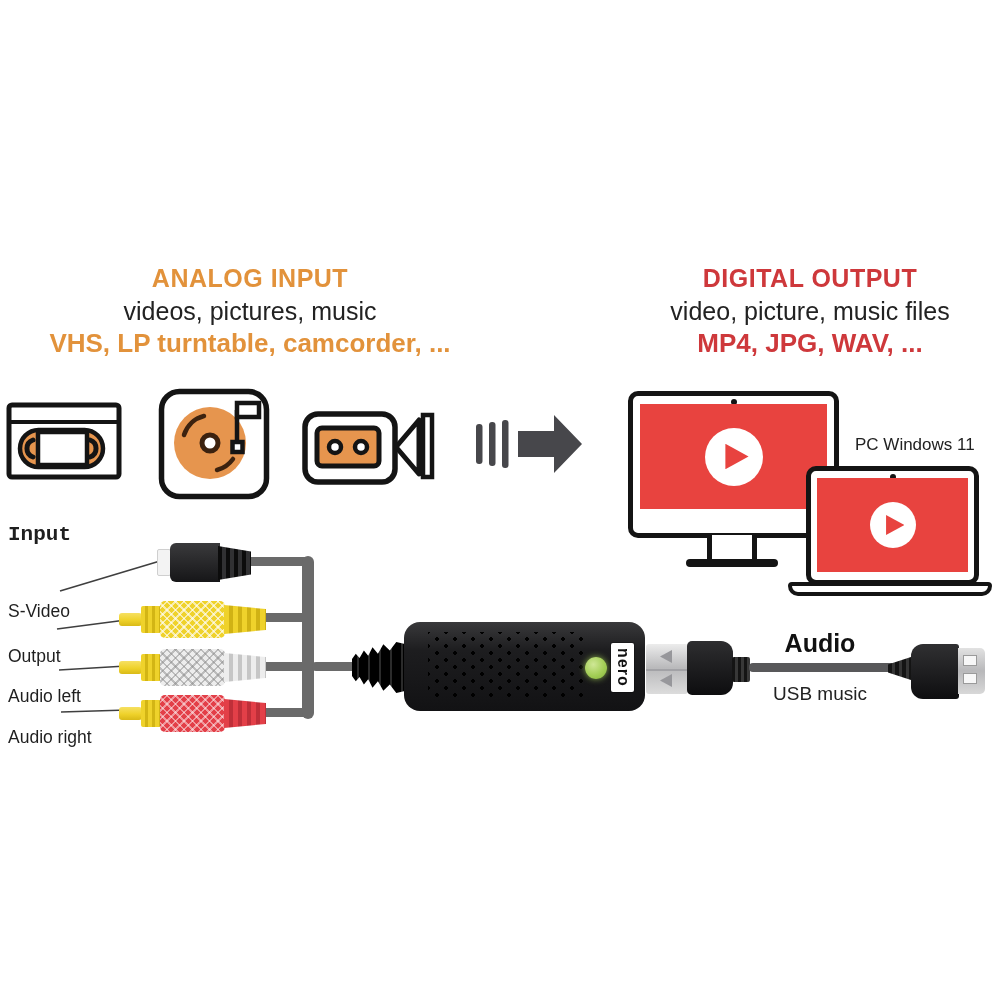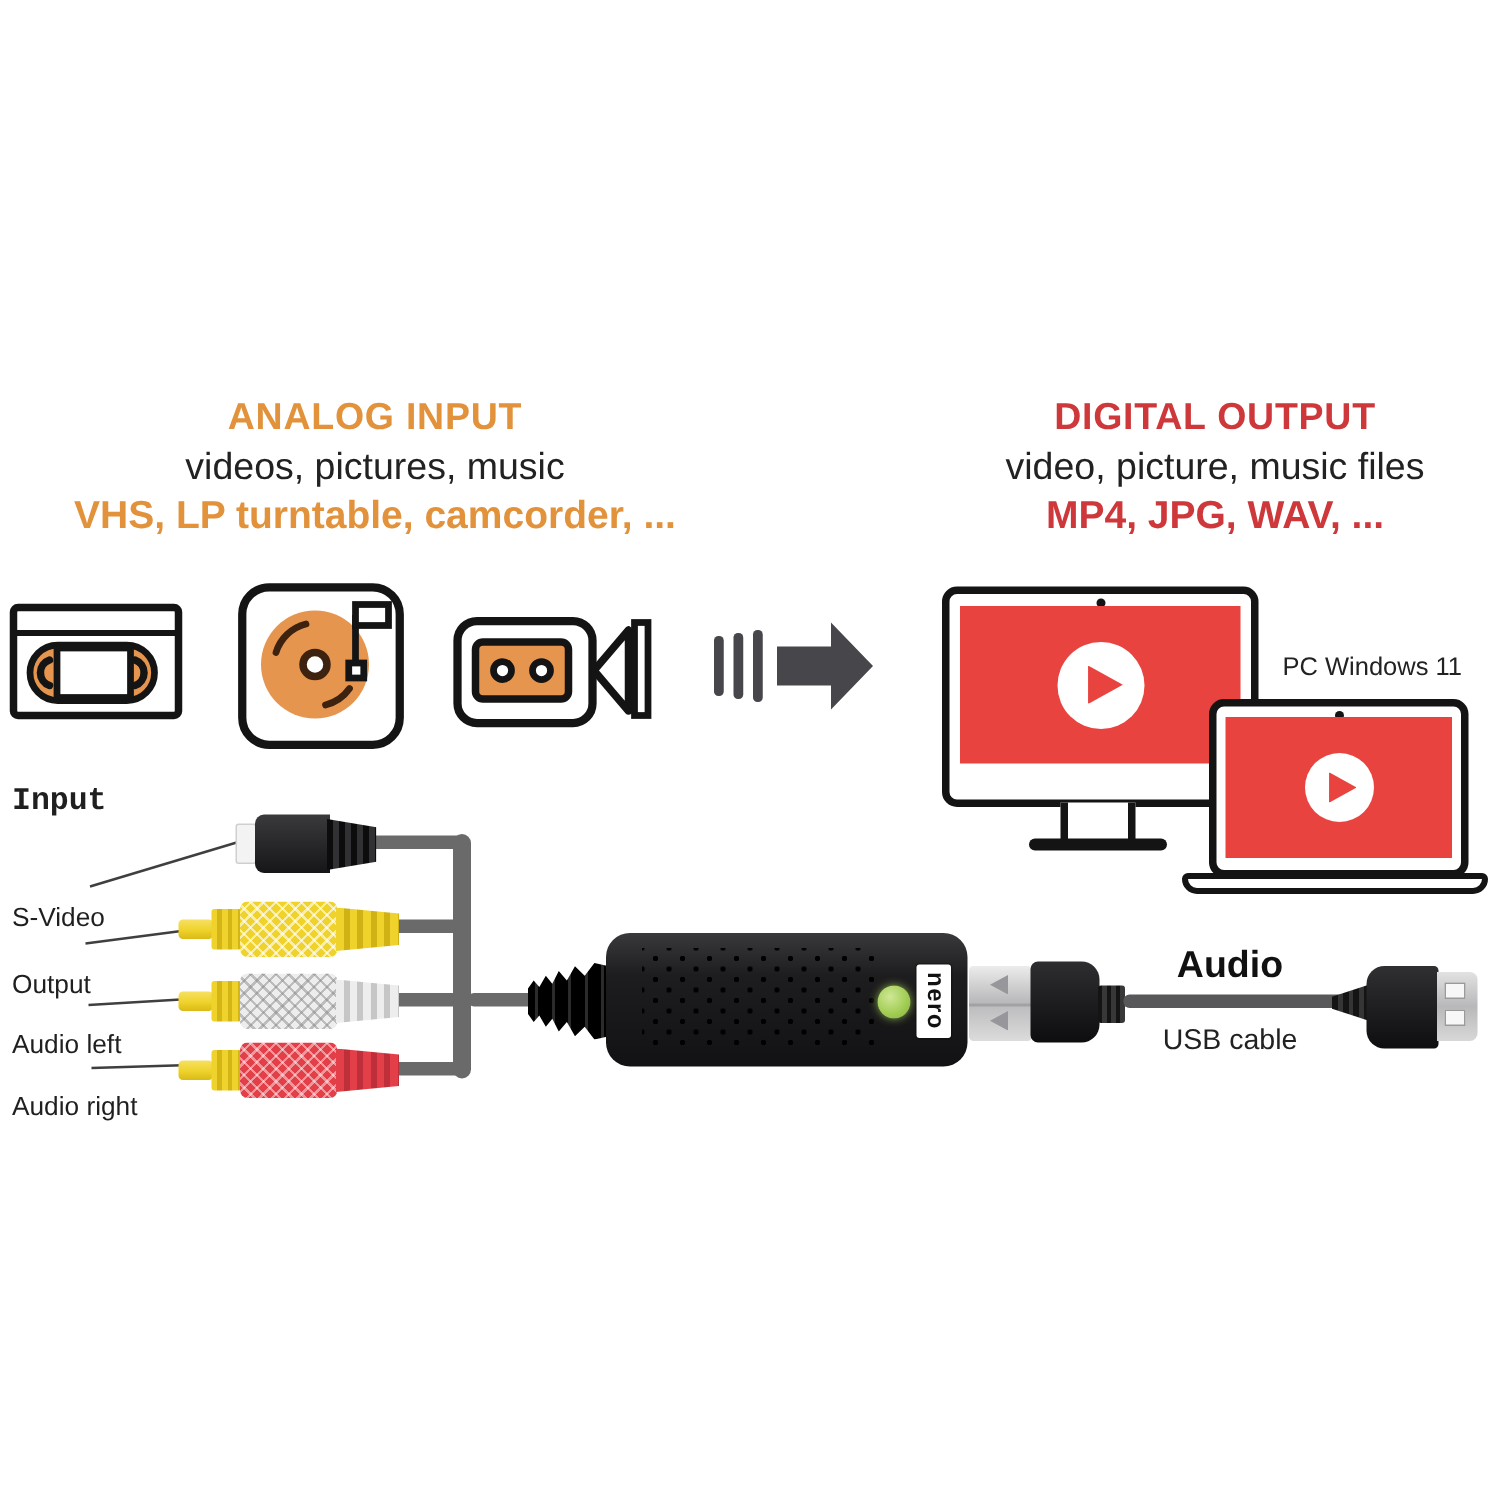--- a/index.html
+++ b/index.html
@@ -206,21 +206,21 @@
   <div class="usb-silver" style="left:646px;top:644px;width:42px;height:50px;">
     <div class="usb-divider"></div>
     <div class="usb-arrow" style="left:14px;top:6px;"></div>
     <div class="usb-arrow" style="left:14px;top:30px;"></div>
   </div>
   <div class="coupler" style="left:687px;top:641px;width:46px;height:54px;"></div>
   <div class="nub" style="left:732px;top:657px;width:18px;height:25px;"></div>
 
   <div class="cable-dark" style="left:749px;top:663px;width:150px;height:9px;"></div>
   <div class="out-head" style="left:760px;top:629px;width:120px;">Audio</div>
-  <div class="out-cap" style="left:760px;top:683px;width:120px;">USB cable</div>
+  <div class="out-cap" style="left:760px;top:683px;width:120px;">USB music</div>
 
   <div class="usb2-boot" style="left:888px;top:655px;width:26px;height:27px;"></div>
   <div class="usb2-body" style="left:911px;top:644px;width:48px;height:55px;"></div>
   <div class="usb2-shield" style="left:958px;top:648px;width:27px;height:46px;">
     <div class="usb2-hole" style="left:5px;top:7px;width:14px;height:11px;"></div>
     <div class="usb2-hole" style="left:5px;top:25px;width:14px;height:11px;"></div>
   </div>
 
 </div>
 

